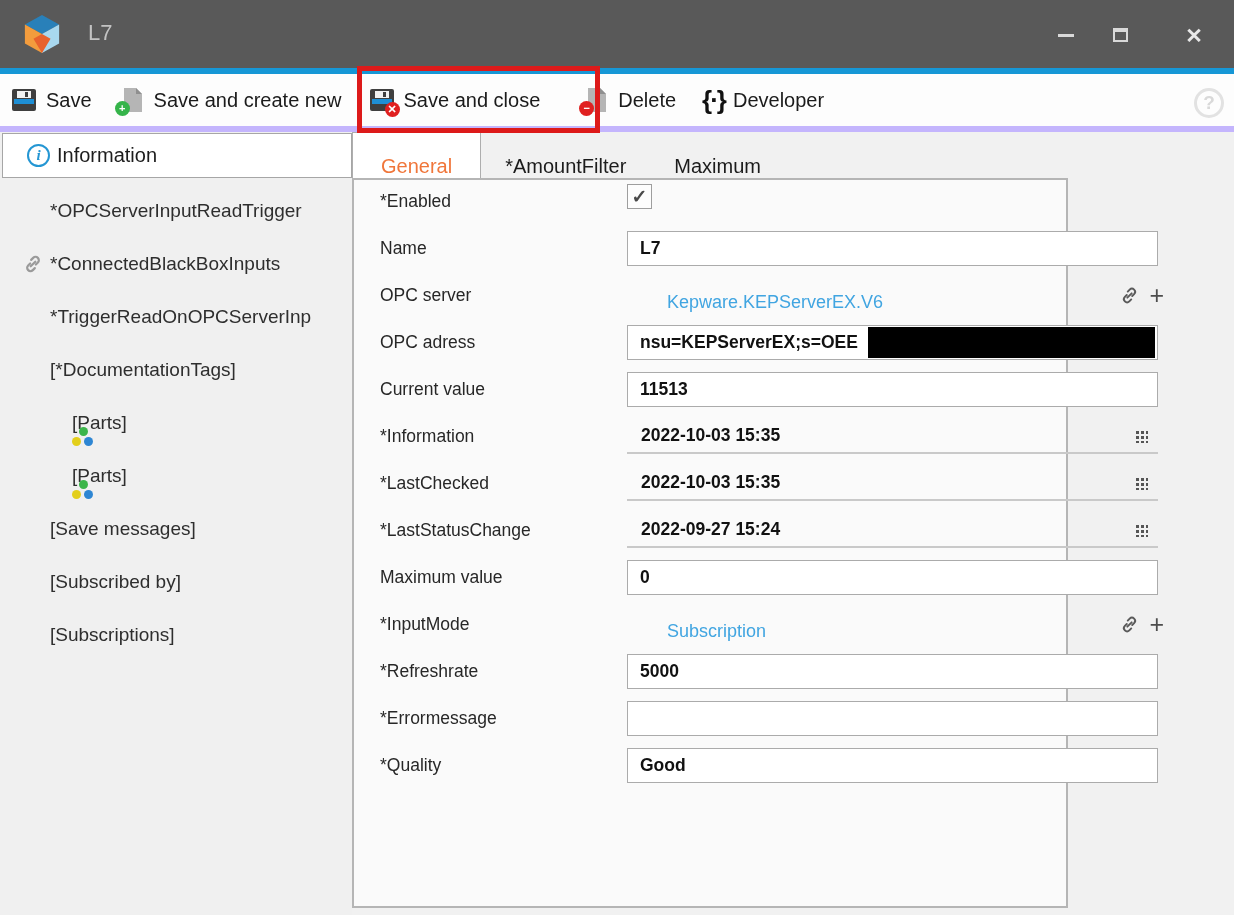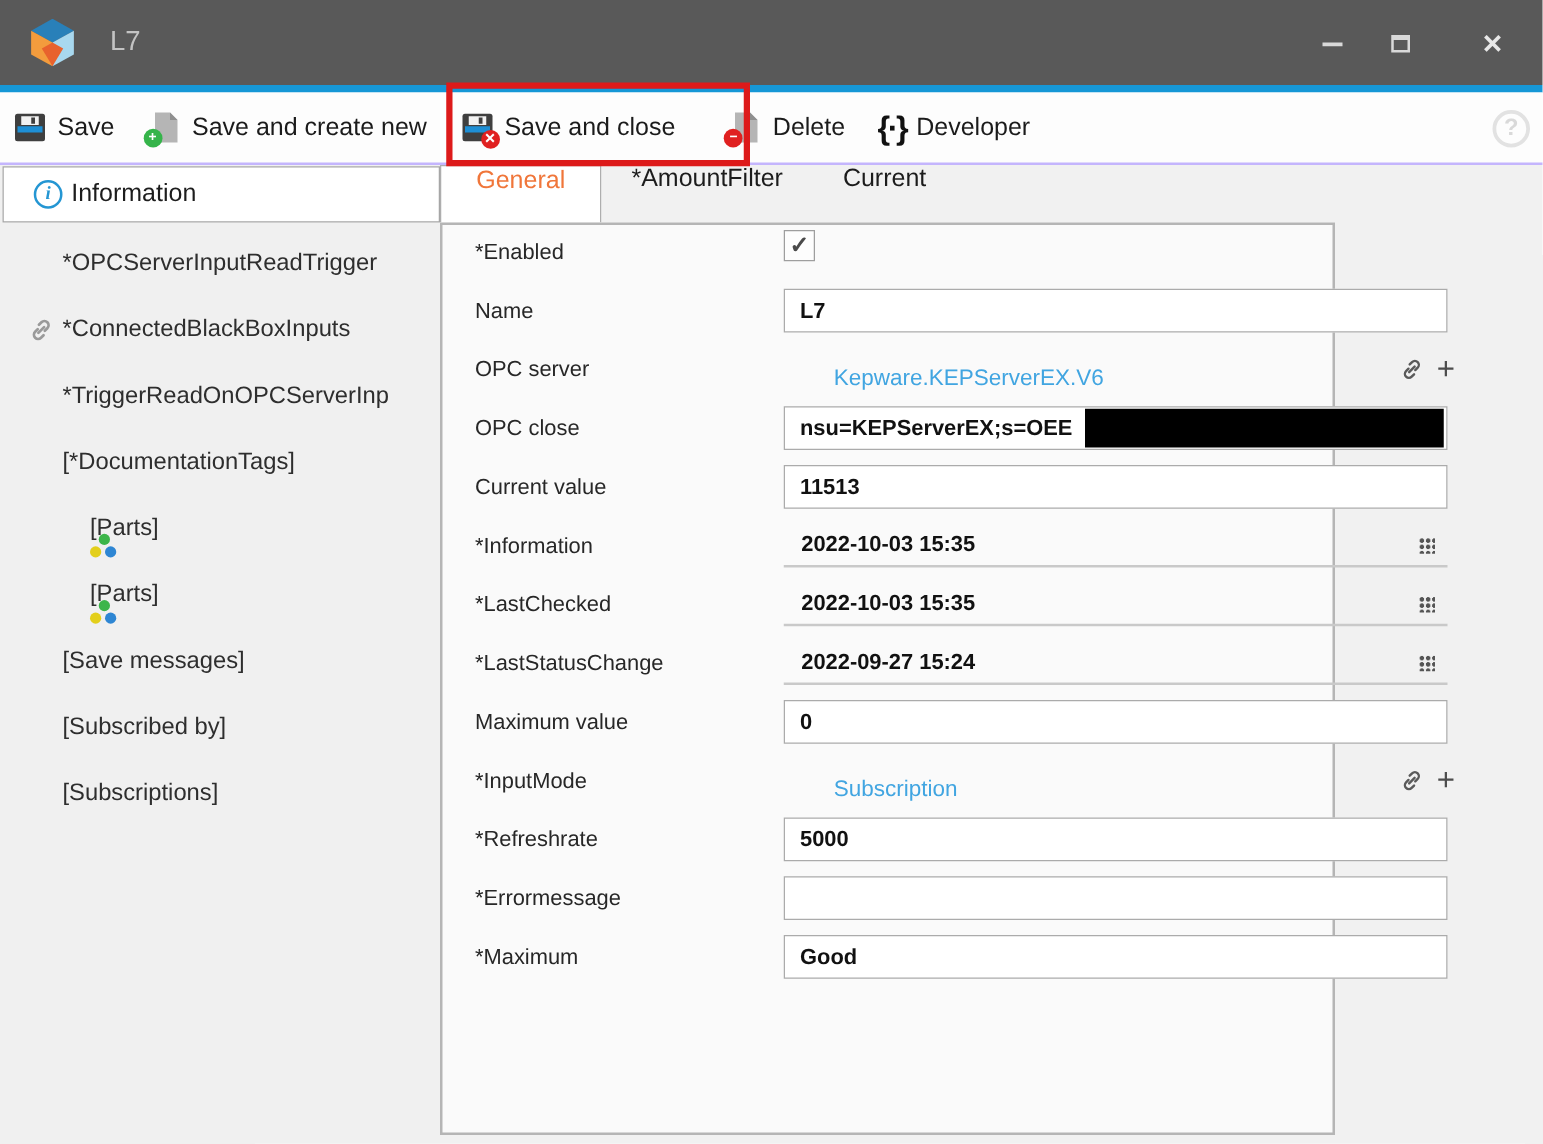--- a/index.html
+++ b/index.html
@@ -12,21 +12,21 @@
   .win-item-title { position:absolute; left:88px; top:20px; font-size:22px; color:#c3c3c3; }
   .win-title { position:absolute; left:560px; top:21px; width:430px; text-align:center; font-size:21px; color:#b4b4b4; }
   .win-btn { position:absolute; top:22px; width:36px; height:26px; display:flex; align-items:center; justify-content:center; cursor:pointer; }
   .btn-min { left:1048px; } .btn-max { left:1102px; } .btn-close { left:1176px; }
   .glyph-min { width:16px; height:3px; background:#d9d9d9; }
   .glyph-max { width:15px; height:14px; border:2px solid #d9d9d9; border-top-width:4px; }
   .glyph-close { color:#e8e8e8; font-size:21px; font-weight:bold; line-height:1; }
   .accent-line { position:absolute; top:68px; left:0; width:100%; height:6px; background:#1697d6; }
 
   
-  .toolbar { position:absolute; top:74px; left:0; width:100%; height:58px; background:#fdfdfd; border-bottom:2px solid #c4b5fd; display:flex; align-items:center; padding-left:10px; }
+  .toolbar { position:absolute; top:74px; left:0; width:100%; height:58px; background:#fdfdfd; border-bottom:6px solid #c4b5fd; display:flex; align-items:center; padding-left:10px; }
   .tb-btn { display:flex; align-items:center; gap:8px; margin-right:26px; cursor:pointer; font-size:20px; color:#1b1b1b; white-space:nowrap; }
   .tb-icon { position:relative; width:28px; height:28px; flex:0 0 auto; }
   .badge { position:absolute; width:15px; height:15px; border-radius:50%; display:flex; align-items:center; justify-content:center; color:#fff; font-size:11px; font-weight:bold; line-height:1; }
   .badge-green { background:#35b44a; left:-3px; bottom:-2px; }
   .badge-red-x { background:#e02020; right:-4px; bottom:-3px; }
   .badge-red-m { background:#e02020; left:-3px; bottom:-2px; }
   .dev-glyph { font-size:26px; font-weight:bold; color:#111; letter-spacing:-2px; }
   .help-icon { position:absolute; right:10px; top:14px; width:30px; height:30px; border:3px solid #e2e2e2; border-radius:50%; color:#d9d9d9; font-size:19px; font-weight:bold; display:flex; align-items:center; justify-content:center; cursor:pointer; }
 
   
@@ -42,21 +42,21 @@
   .side-ic { position:absolute; left:22px; top:50%; transform:translateY(-50%); width:22px; height:22px; }
   .parts-dots { position:relative; width:22px; height:22px; }
   .parts-dots i { position:absolute; width:9px; height:9px; border-radius:50%; }
   .parts-dots .d1 { background:#3cb54a; left:7px; top:0; }
   .parts-dots .d2 { background:#e3cf1b; left:0; top:10px; }
   .parts-dots .d3 { background:#2e86d3; left:12px; top:10px; }
 
   
   .main { position:absolute; top:132px; left:352px; width:882px; height:783px; background:#f1f1f1; }
   .tabbar { position:absolute; top:0; left:0; width:100%; height:46px; display:flex; align-items:stretch; }
-  .tab { display:flex; align-items:flex-start; padding:0 24px; font-size:20px; color:#1c1c1c; cursor:pointer; }
+  .tab { display:flex; align-items:flex-end; padding:0 24px; font-size:20px; color:#1c1c1c; cursor:pointer; }
   .tab.active { background:#ffffff; border:1px solid #aeaeae; border-bottom:none; color:#f0763a; padding:0 28px; }
   .panel { position:absolute; top:46px; left:0; width:716px; height:730px; background:#fafafa; border:2px solid #b5b5b5; }
 
   
   .form { position:absolute; top:0; left:0; width:100%; padding-top:4px; }
   .frow { position:relative; display:flex; align-items:center; height:35px; margin-bottom:12px; padding-left:26px; }
   .flabel { width:247px; font-size:17.5px; color:#272727; flex:0 0 auto; }
   .ffield { position:relative; width:531px; height:35px; flex:0 0 auto; }
   .finput { width:100%; height:35px; background:#ffffff; border:1.5px solid #ababab; font-family:"Liberation Sans", sans-serif; font-size:17.5px; font-weight:bold; color:#111; padding:0 12px; outline:none; }
   .checkbox { width:25px; height:25px; background:#fdfdfd; border:1.5px solid #9e9e9e; display:flex; align-items:center; justify-content:center; cursor:pointer; }
@@ -204,21 +204,21 @@
 
   <div class="main">
     <div class="tabbar">
       <div class="tab active">
           <span>General</span>
         </div>
       <div class="tab">
           <span>*AmountFilter</span>
         </div>
       <div class="tab">
-          <span>Current</span>
+          <span>Maximum</span>
         </div>
     </div>
 
     <div class="panel">
       <div class="form">
 
         <div class="frow">
           <div class="flabel">*Enabled</div>
           <div class="ffield">
             <div class="checkbox">
@@ -245,21 +245,21 @@
                 <path d="M10 7.5 l2.2-2.2 a3.6 3.6 0 0 1 5.1 5.1 L15.1 12.6"></path>
                 <path d="M14 16.5 l-2.2 2.2 a3.6 3.6 0 0 1 -5.1 -5.1 L8.9 11.4"></path>
                 <path d="M9.5 14.5 L14.5 9.5"></path>
               </svg>
               <span class="plus-ic">+</span>
             </div>
           </div>
         </div>
 
         <div class="frow">
-          <div class="flabel">OPC close</div>
+          <div class="flabel">OPC adress</div>
           <div class="ffield">
             <input class="finput" value="nsu=KEPServerEX;s=OEE" style="">
             <div class="redaction"></div>
           </div>
         </div>
 
         <div class="frow">
           <div class="flabel">Current value</div>
           <div class="ffield">
             <input class="finput" value="11513" style="">
@@ -322,21 +322,21 @@
         </div>
 
         <div class="frow">
           <div class="flabel">*Errormessage</div>
           <div class="ffield">
             <input class="finput" value="" style="">
           </div>
         </div>
 
         <div class="frow">
-          <div class="flabel">*Maximum</div>
+          <div class="flabel">*Quality</div>
           <div class="ffield">
             <input class="finput" value="Good" style="">
           </div>
         </div>
 
       </div>
     </div>
   </div>
 
 </div>

